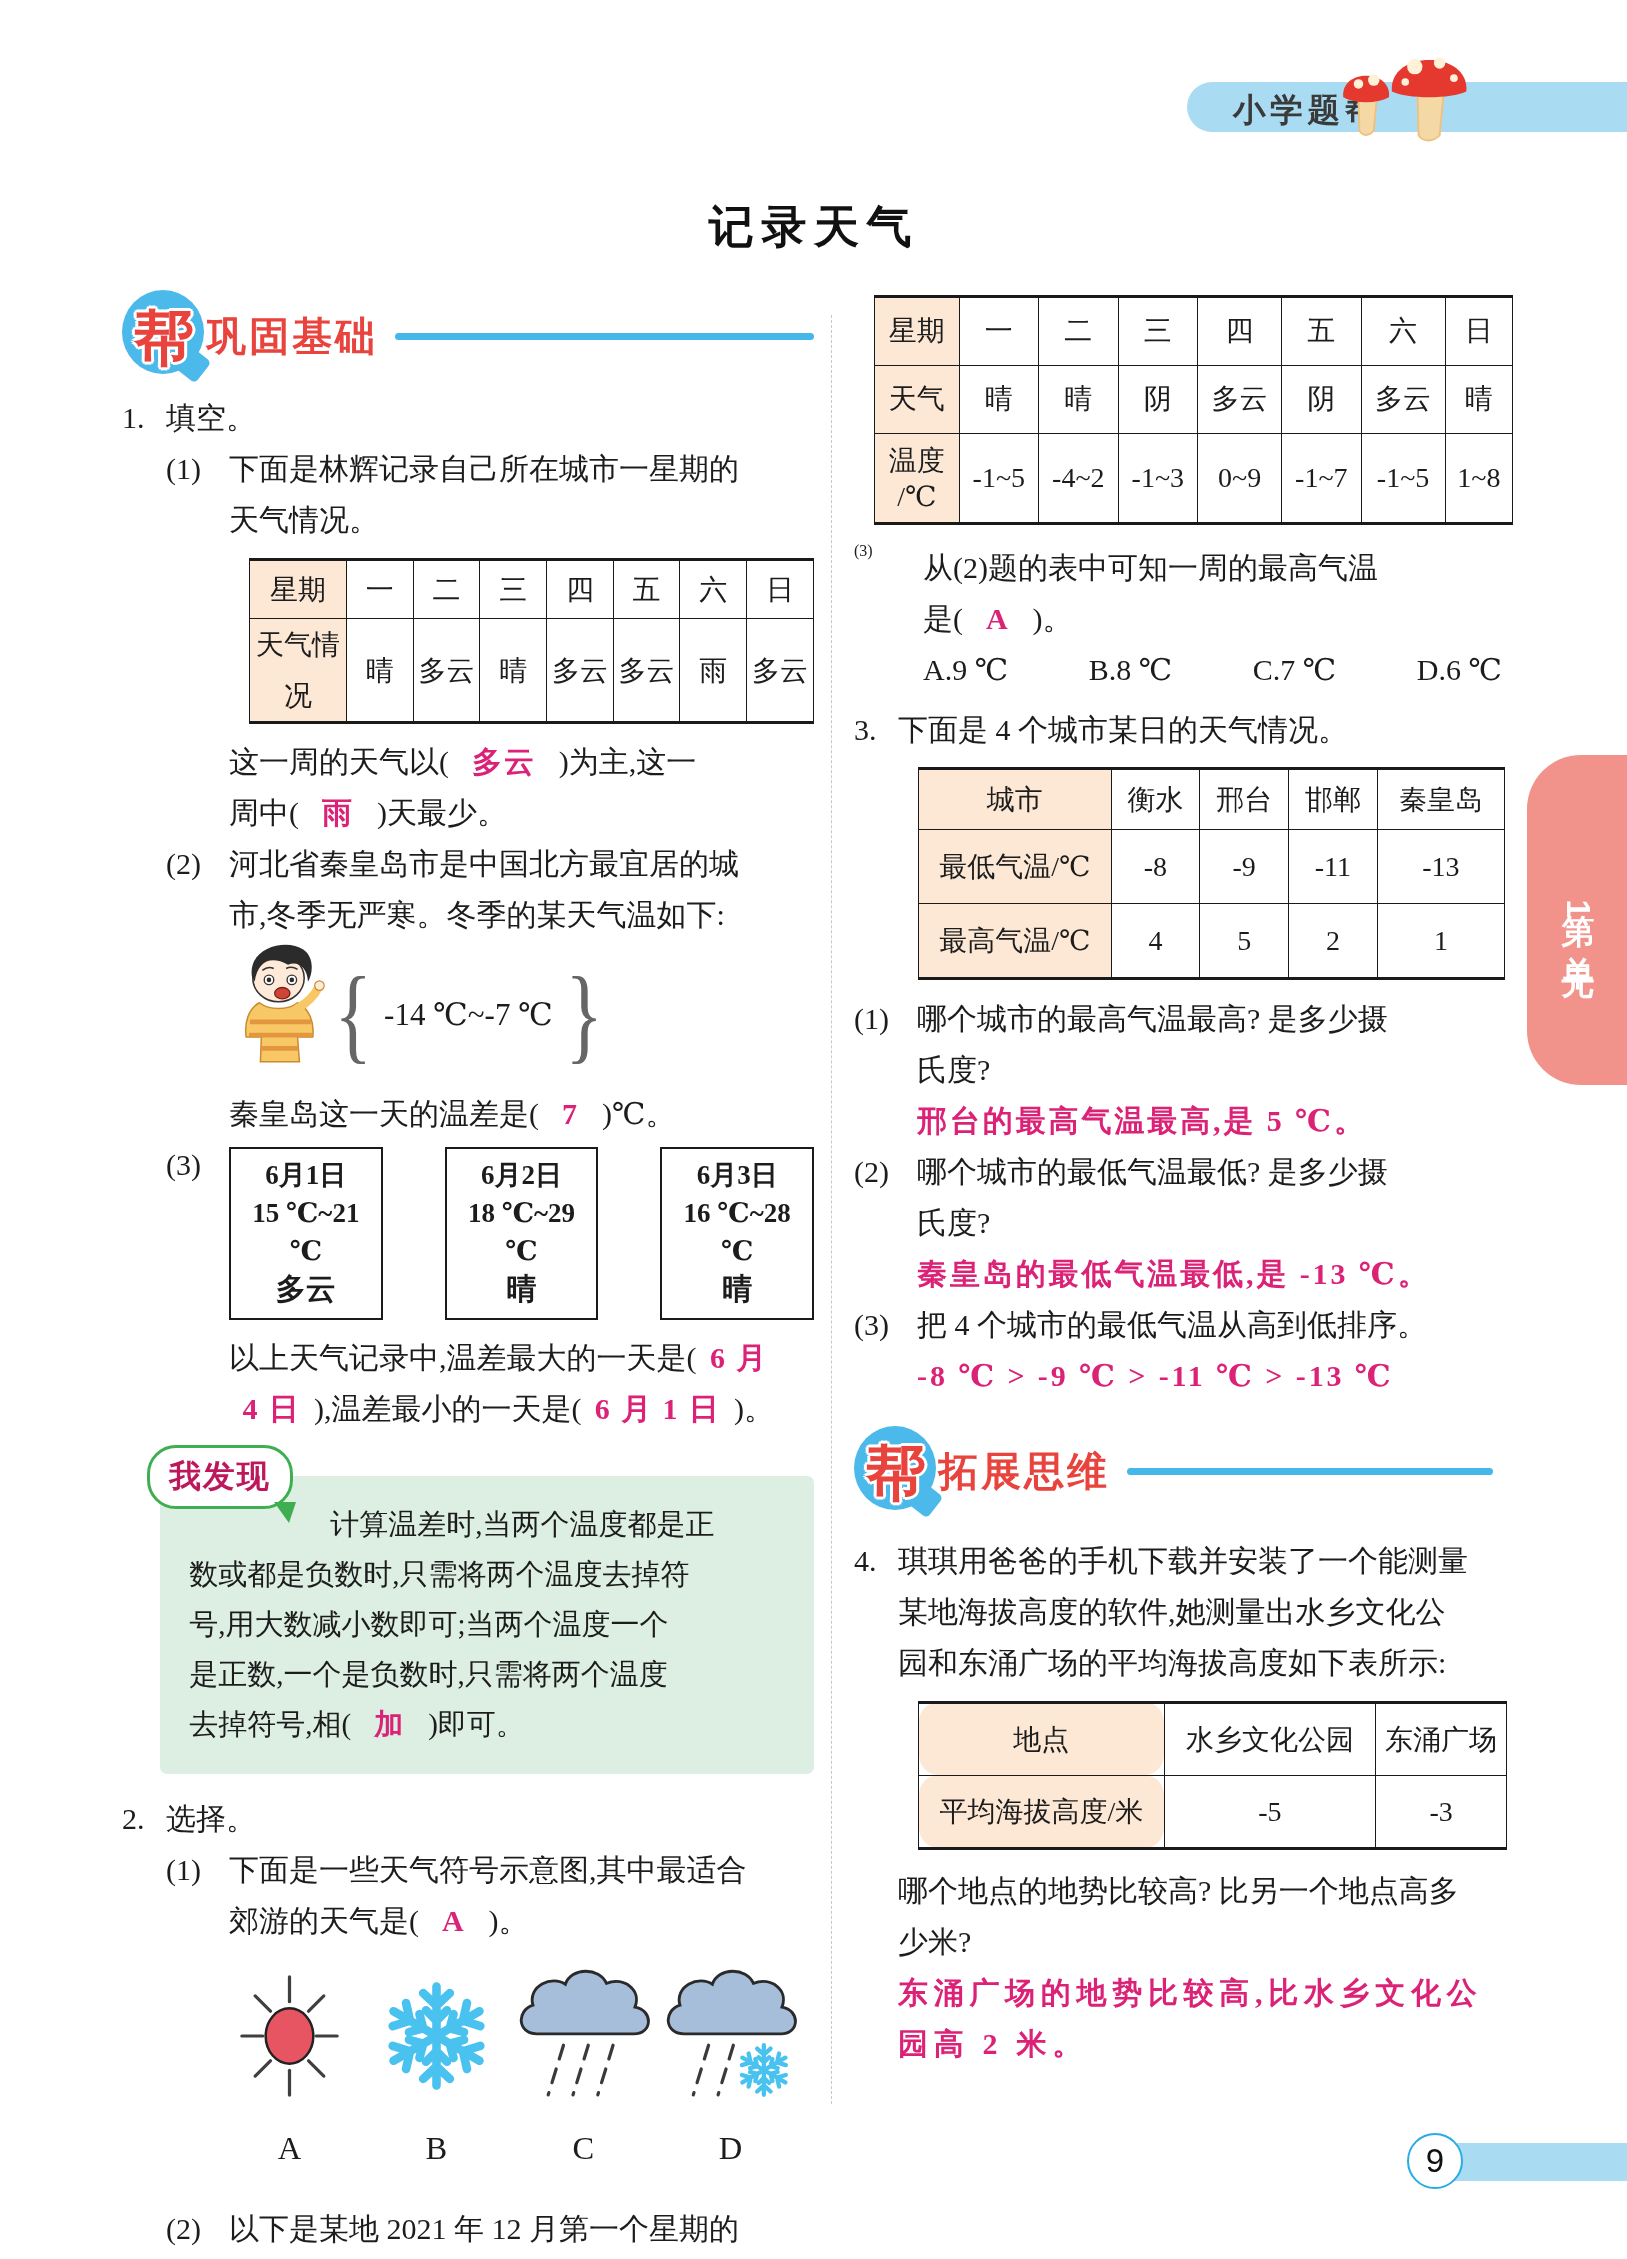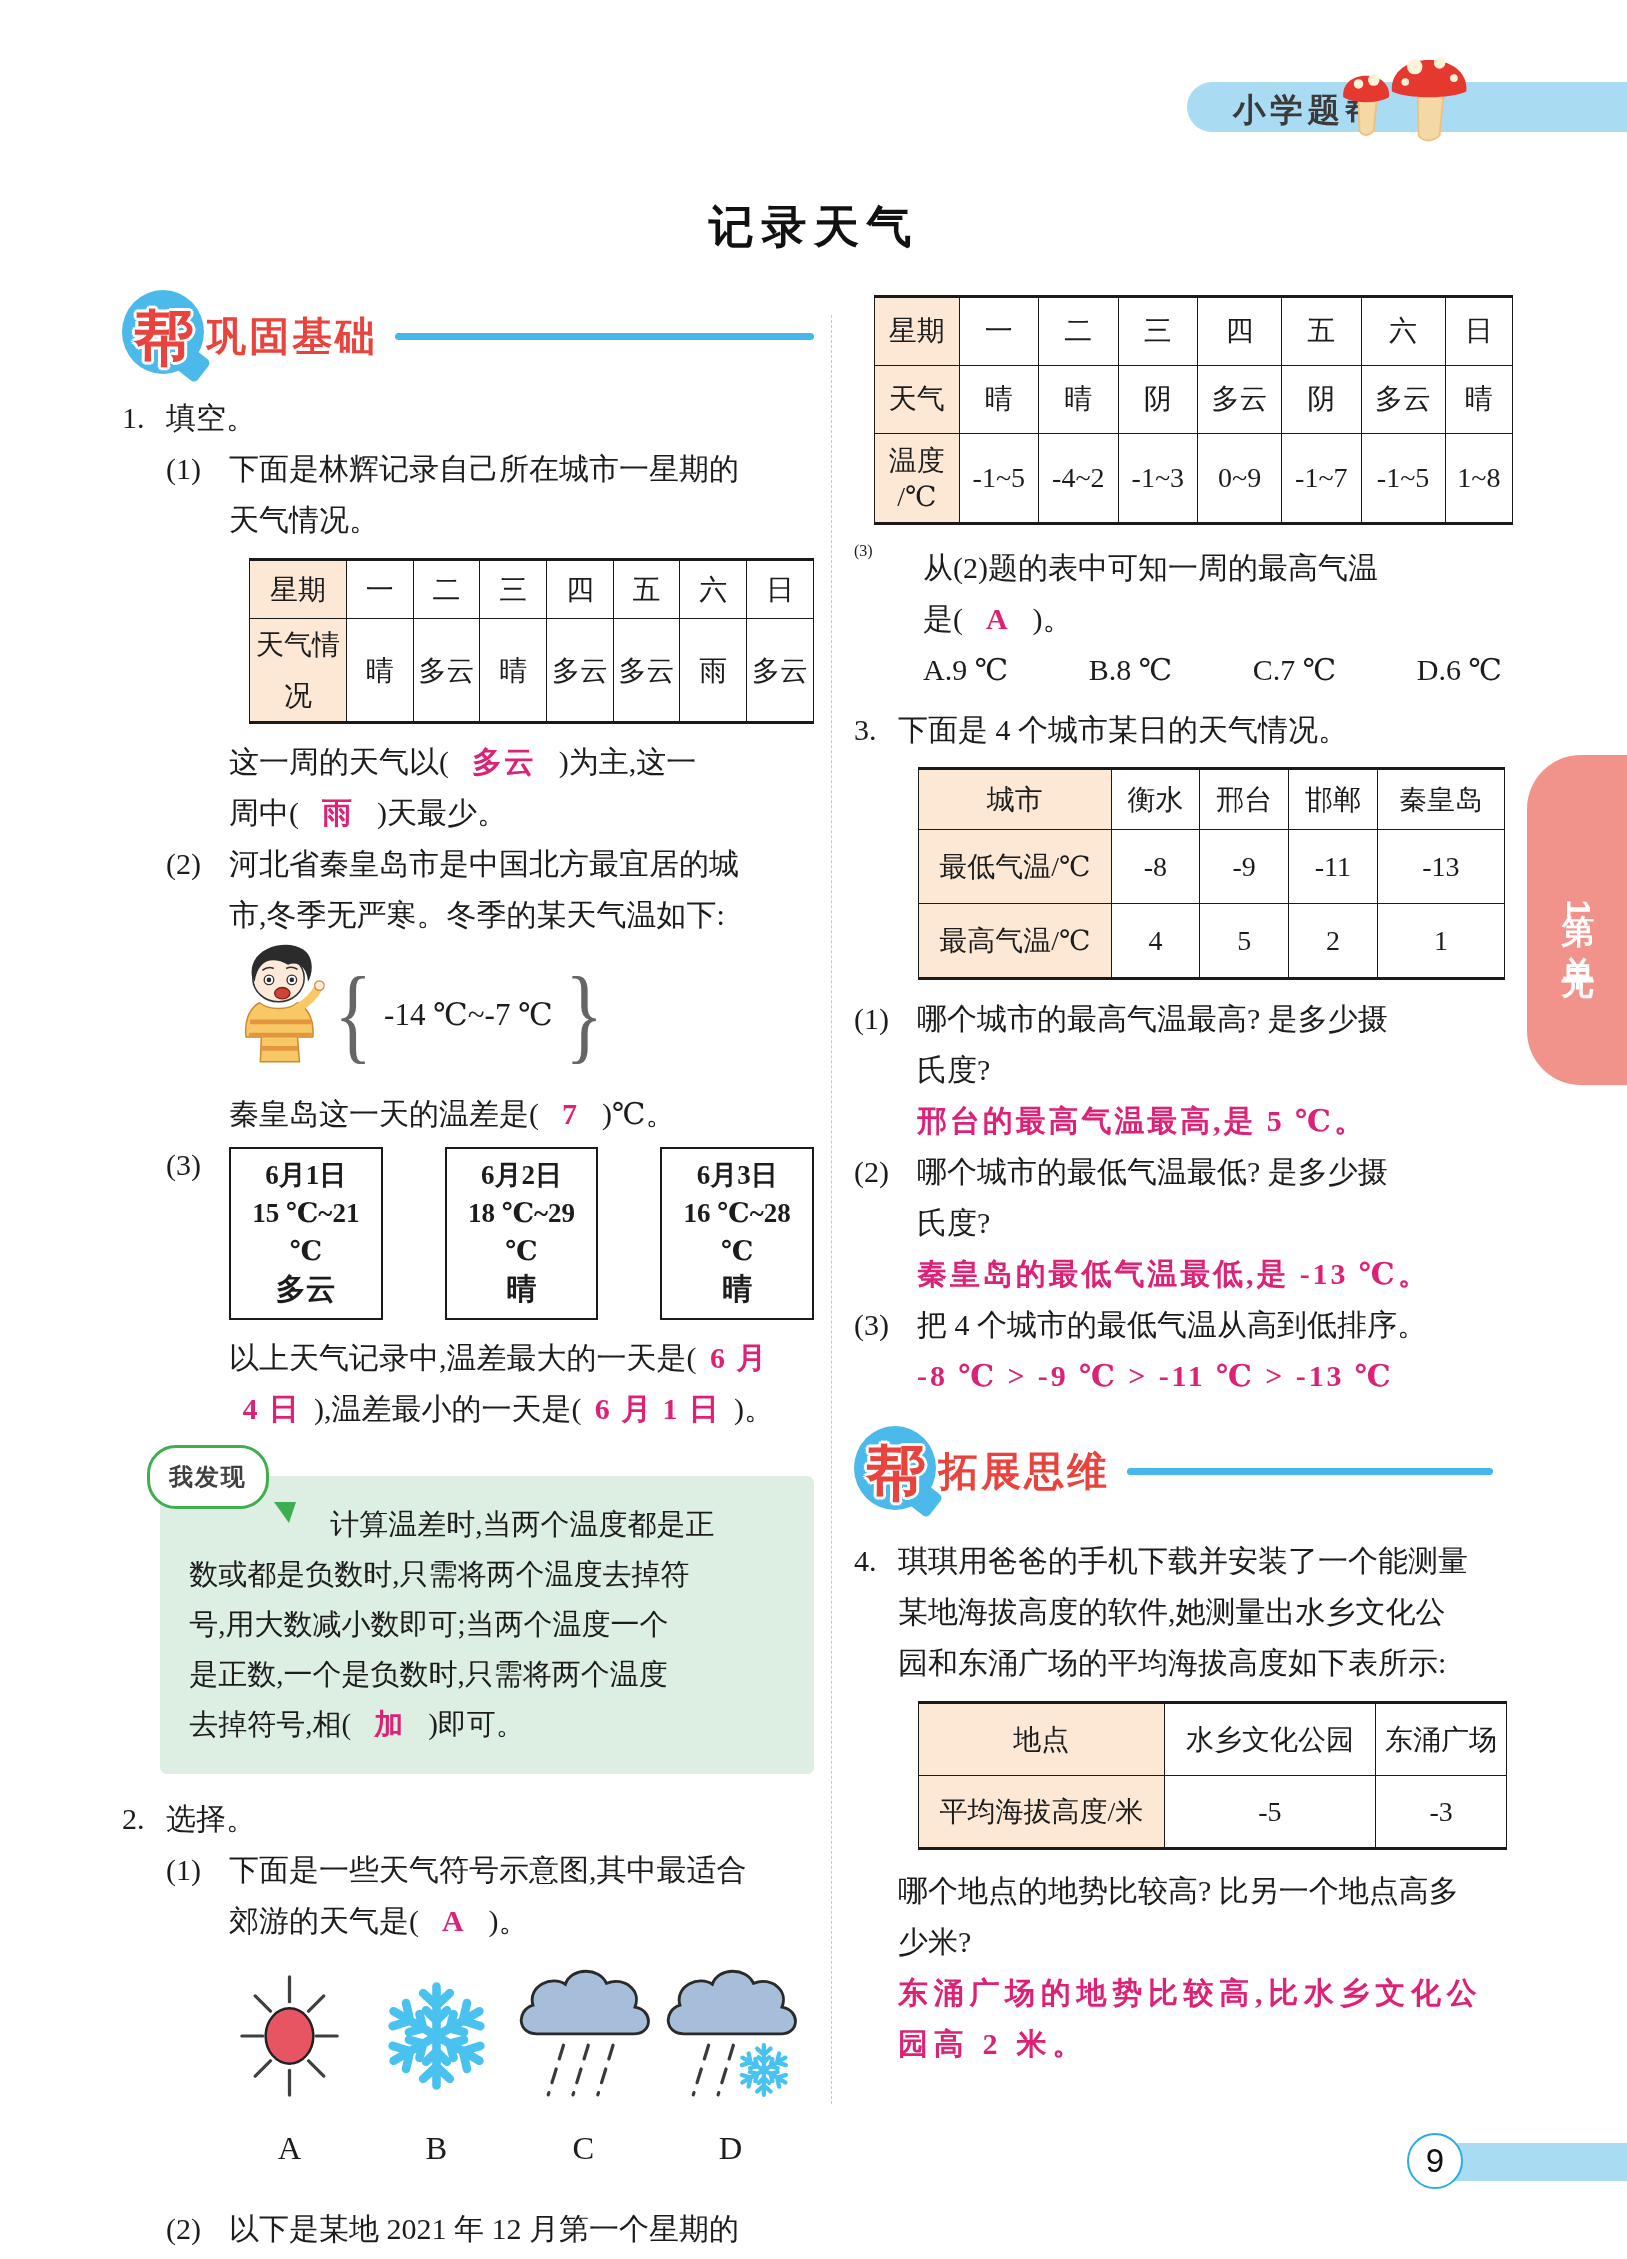--- a/index.html
+++ b/index.html
@@ -66,39 +66,39 @@
   .tr1 { width:639px; margin:5.7px 0 17px; }
   .tr1 tr:nth-child(1) td { height:67px; }
   .tr1 tr:nth-child(2) td { height:67px; }
   .tr1 tr:nth-child(3) td { height:88px; }
   .tr1 td:first-child { width:76px; }
   .t3 { width:587px; margin:11.5px 0 13.4px; }
   .t3 td { height:59px; }
   .t3 tr:nth-child(2) td, .t3 tr:nth-child(3) td { height:73px; }
   .t3 td:first-child { width:184px; }
   .t4 { width:589px; margin:13.4px 0 15.3px; }
-  .t4 td { height:71px; }
+  .t4 td { height:71px;border-radius:20px; }
   .t4 td:first-child { width:237px; }
   .t4 td:nth-child(2) { width:203px; }
   
   .cards { display:flex; gap:62px; margin:7.6px 0 11.5px; }
   .card { width:161px; border:2.9px solid #1a1a1a; text-align:center; padding:7.6px 1.9px 9.6px;
     font-weight:bold; font-size:27px; line-height:38px; }
   .card .sky { font-size:30px; }
   
   .callout { display:flex; align-items:center; height:143px; margin:3.8px 0 1.9px; }
   .brace { font-size:105px; color:#666; font-weight:normal; transform:scaleX(.75); line-height:105px; }
   .callout .txt { font-size:31px; margin:0 5.7px; }
   
   .notewrap { position:relative; margin:42px 0 19px -5.7px; }
   .notebox { background:#ddeee3; border-radius:7px; padding:23px 25px 25px 29px;
     font-size:29px; line-height:50px; }
   .notebox .ind { padding-left:141px; }
   .bub { position:absolute; top:-31px; left:-13.4px; background:#fff; border:3.8px solid #3fae50;
-    border-radius:29px; padding:3.8px 19px; color:#404040; font-weight:900; font-size:24px;
+    border-radius:29px; padding:3.8px 19px; color:#be185d; font-weight:900; font-size:32px;
     font-family:"Liberation Sans","DejaVu Sans",sans-serif; letter-spacing:1.9px; }
   .bub:after { content:""; position:absolute; left:124px; bottom:-17px; width:0; height:0;
     border-left:15.3px solid transparent; border-right:7.6px solid transparent; border-top:21px solid #3fae50; }
   
   .wrow { display:flex; justify-content:space-between; width:581px; margin:17px 0 3.8px -9.6px; }
   .wcol { width:140px; display:flex; flex-direction:column; align-items:center; justify-content:flex-end; gap:11.5px; }
   .wlabel { font-size:32.5px; }
   .optsr { display:flex; justify-content:space-between; width:579px; }
 </style>
 </head>

